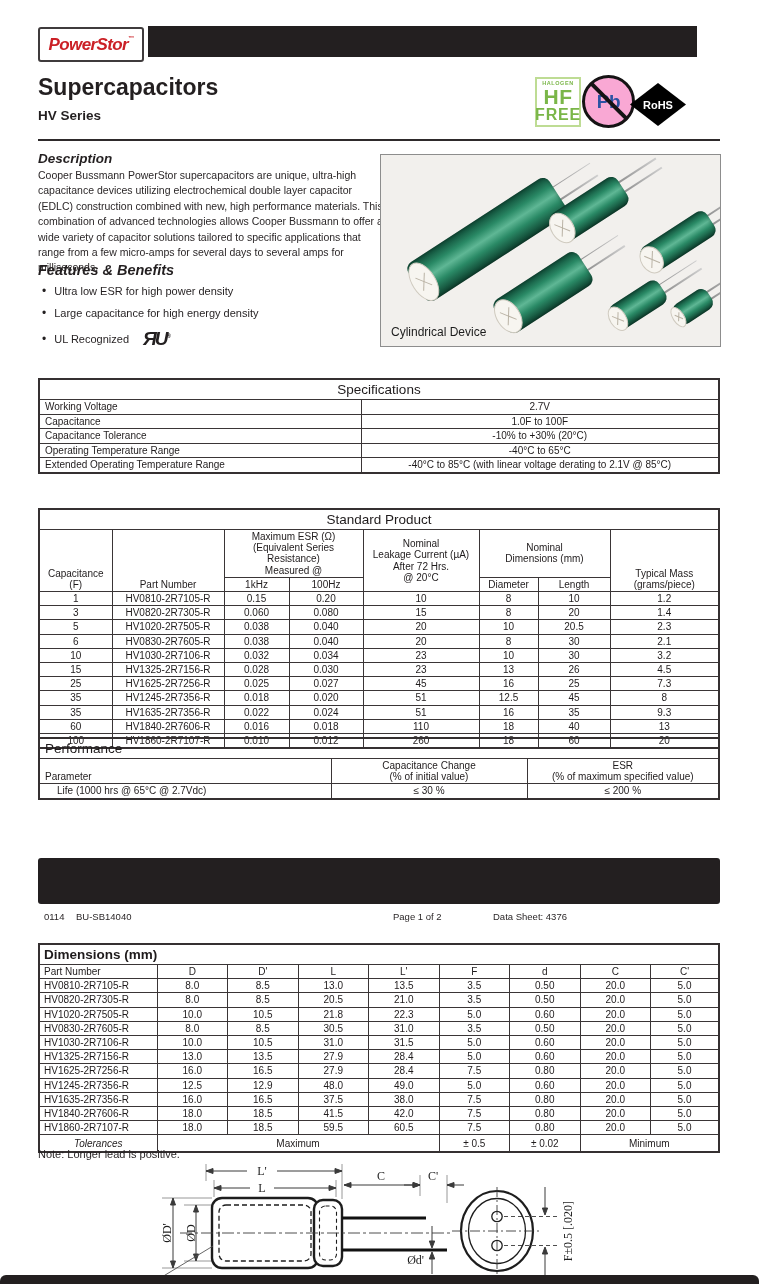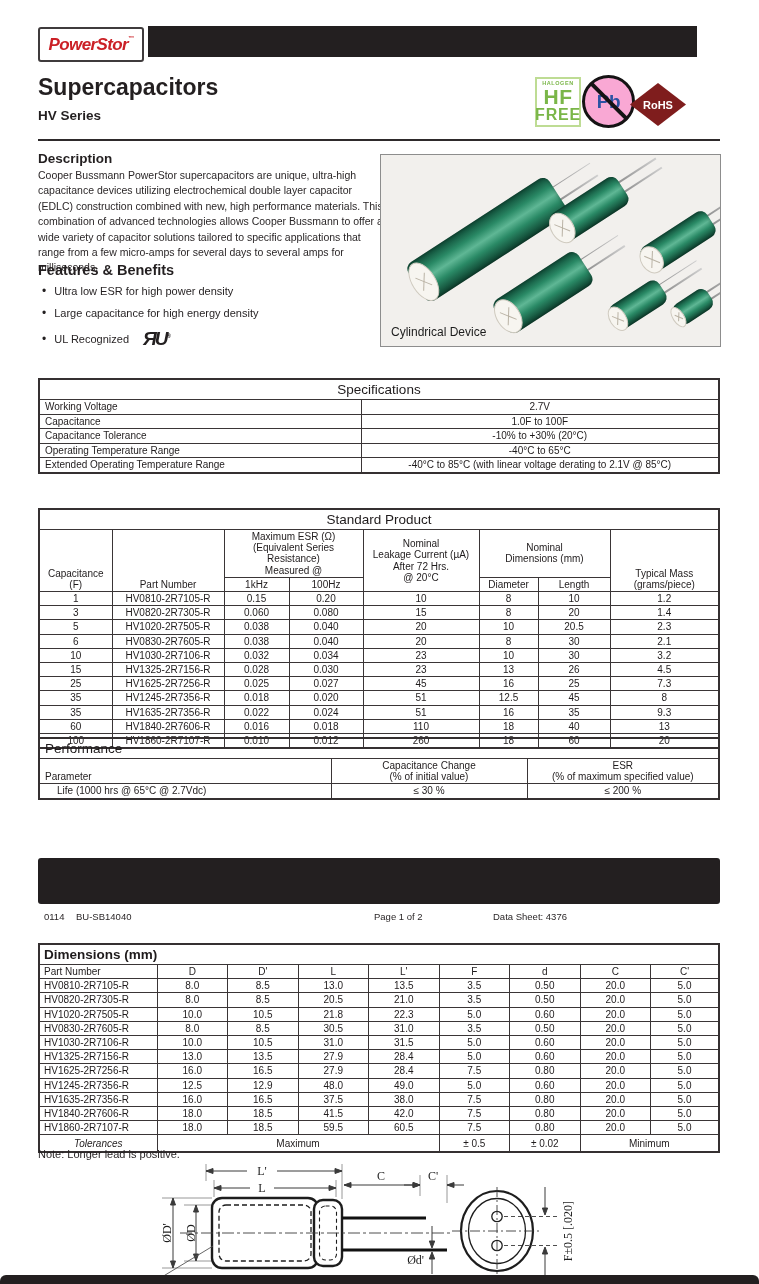--- a/index.html
+++ b/index.html
@@ -21,27 +21,27 @@
   .hf-box{left:535px;top:77px;width:42px;height:46px;border:2px solid #bedc94;background:#fff;
           display:flex;flex-direction:column;align-items:center;justify-content:center;color:#7ab648;line-height:1;}
   .hf-top{font-size:5.5px;font-weight:bold;letter-spacing:0.6px;}
   .hf-main{font-size:21px;font-weight:bold;letter-spacing:0.5px;}
   .hf-bottom{font-size:16px;font-weight:bold;letter-spacing:0.8px;}
   .pb-badge{left:582px;top:75px;width:47px;height:47px;border:3.5px solid #151314;border-radius:50%;
             background:#f9a8d4;display:flex;align-items:center;justify-content:center;position:absolute;}
   .pb-text{color:#2b52a3;font-weight:bold;font-size:19px;letter-spacing:-0.5px;}
   .pb-slash{position:absolute;left:50%;top:-2px;width:3.5px;height:51px;background:#151314;
             transform:translateX(-50%) rotate(-45deg);}
-  .rohs{left:630px;top:83px;width:56px;height:43px;background:#7f1d1d;
+  .rohs{left:630px;top:83px;width:56px;height:43px;background:#000000;
         clip-path:polygon(50% 0,100% 50%,50% 100%,0 50%);
         display:flex;align-items:center;justify-content:center;}
   .rohs span{color:#fff;font-weight:bold;font-size:11px;}
 
   
-  .sec-head{font-size:13.5px;font-weight:bold;}
+  .sec-head{font-size:13.5px;font-weight:bold;font-style:italic;}
   .desc-body{left:38px;top:168px;width:347px;font-size:10.5px;line-height:15.4px;color:#2b2728;}
   .bullet-row{left:42px;font-size:11px;display:flex;align-items:center;gap:8px;}
   .bullet-dot{font-size:12px;line-height:1;}
   .ul-mark{font-weight:bold;font-style:italic;font-size:19px;letter-spacing:-2px;margin-left:6px;}
   .ul-mark sup{font-size:6px;letter-spacing:0;}
 
   
   .photo{left:380px;top:154px;width:339px;height:191px;border:1px solid #8d8d8d;background:#f2f0ed;overflow:hidden;}
   .photo-caption{position:absolute;left:10px;bottom:7px;font-size:12px;color:#1c1c1c;}
   .cap{position:absolute;transform:rotate(-33deg);}
@@ -383,21 +383,21 @@
             <td>≤ 30 %</td>
             <td>≤ 200 %</td>
           </tr>
         </tbody>
     </table>
   </div>
 
   <div class="abs mid-bar"></div>
   <div class="abs footer" style="left:44px;">0114</div>
   <div class="abs footer" style="left:76px;">BU-SB14040</div>
-  <div class="abs footer" style="left:374px;">Page 1 of 2</div>
+  <div class="abs footer" style="left:393px;">Page 1 of 2</div>
   <div class="abs footer" style="left:493px;">Data Sheet: 4376</div>
 
   <div class="abs" style="left:38px;top:943px;">
     <table class="tbl dims">
       <colgroup>
         <col style="width:118px;">
           <col style="width:70.5px;">
           <col style="width:70.5px;">
           <col style="width:70.5px;">
         <col style="width:70.5px;">

